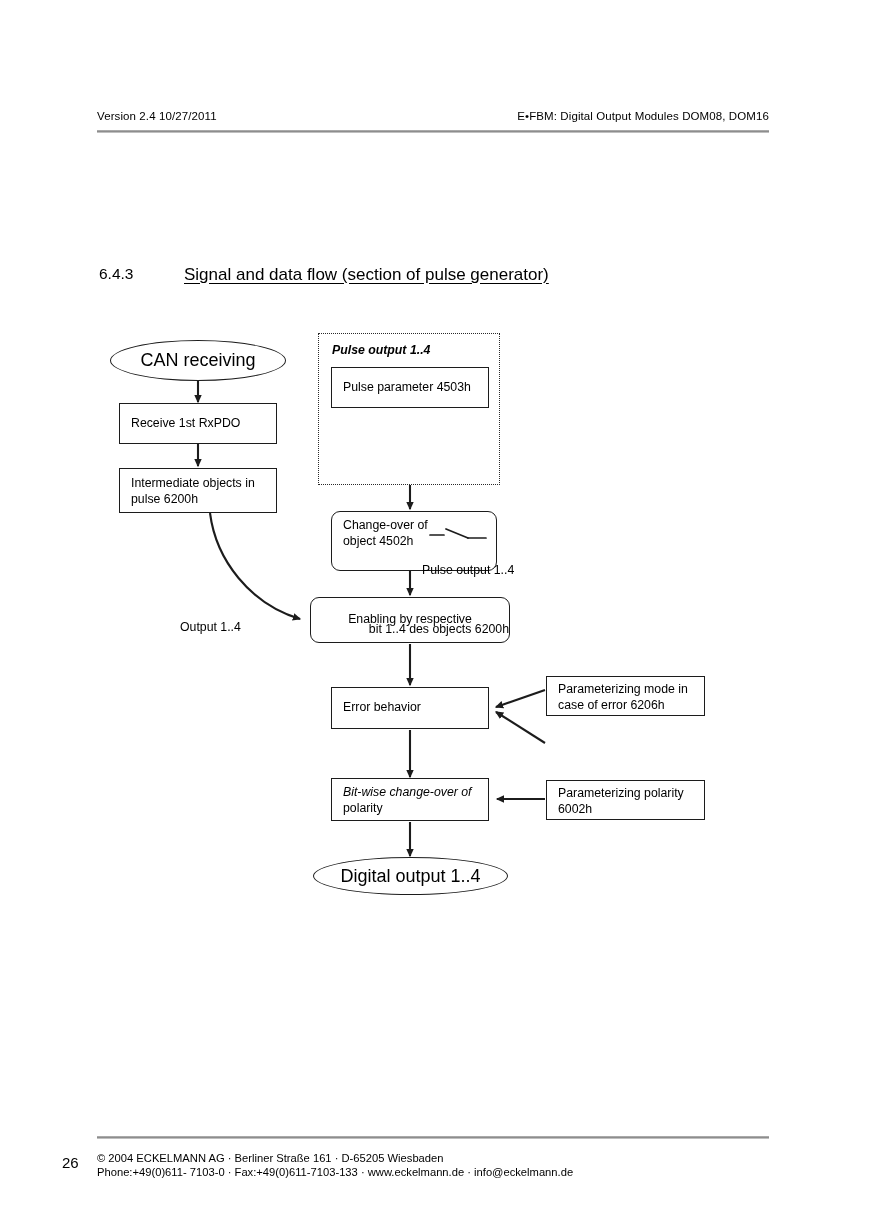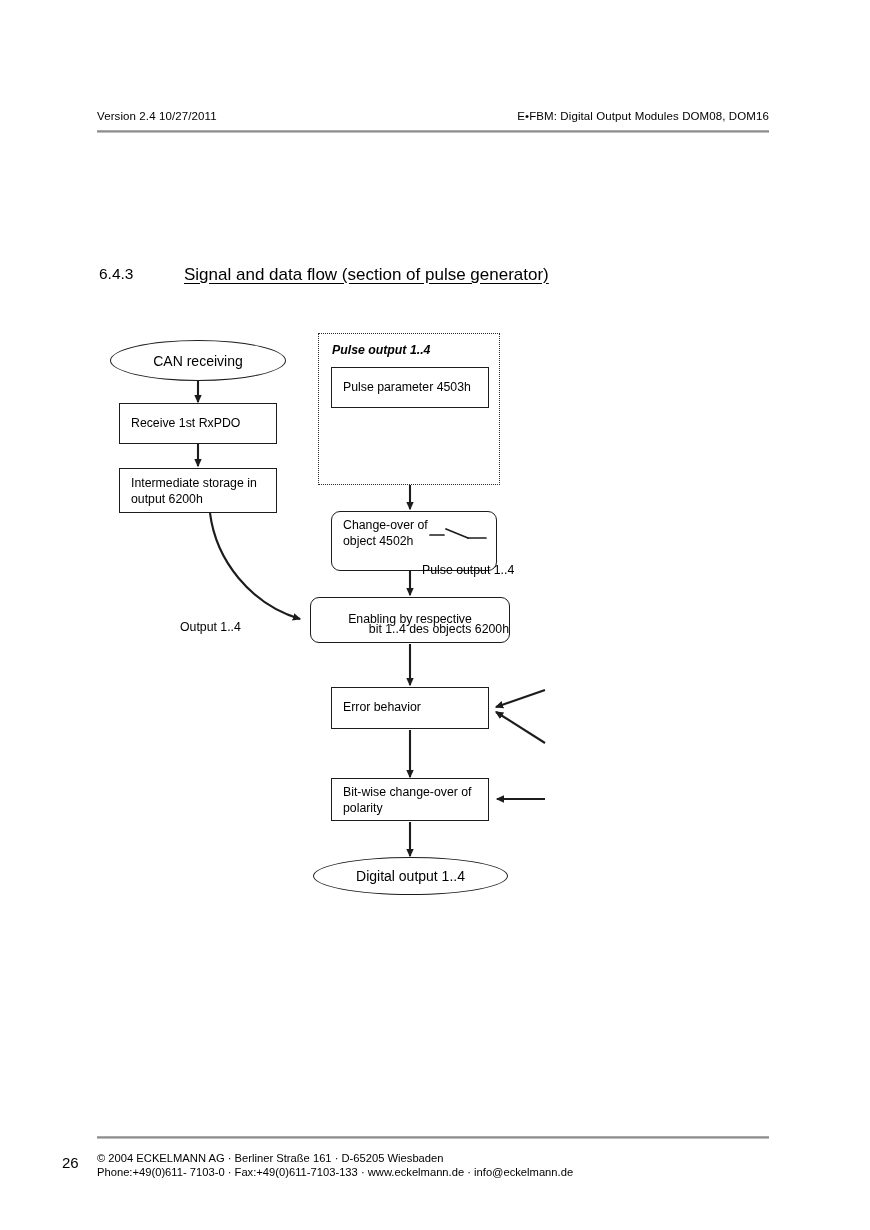--- a/index.html
+++ b/index.html
@@ -27,21 +27,21 @@
   .svg{position:absolute;left:0;top:0;}
 
   .node{position:absolute;box-sizing:border-box;
         border:1.6px solid #1c1c1c;background:#fff;
         font-size:12.3px;line-height:16px;padding-left:48px;}
   .node .txt{position:absolute;left:11px;right:6px;}
   .node.rounded{border-radius:9px;}
   .node.center .txt{left:0;right:0;text-align:center;}
 
   .ell{position:absolute;box-sizing:border-box;border:1.6px solid #1c1c1c;
-       background:#fff;border-radius:50%;font-size:14px;
+       background:#fff;border-radius:50%;font-size:18px;
        display:flex;align-items:center;justify-content:center;}
 
   .group{position:absolute;box-sizing:border-box;
          border:1.5px dotted #2a2a2a;background:#fff;}
   .group-title{position:absolute;left:13px;top:9px;font-size:12.3px;
                font-style:italic;font-weight:bold;}
 
   .edge-label{position:absolute;font-size:12.3px;white-space:nowrap;}
 
   
@@ -101,22 +101,22 @@
 
     <div class="ell" style="left:110px;top:340px;width:176px;height:41px;">
       <span>CAN receiving</span>
     </div>
 
     <div class="node" style="left:119px;top:403px;width:158px;height:41px;">
       <span class="txt" style="top:11px;">Receive 1st RxPDO</span>
     </div>
 
     <div class="node" style="left:119px;top:468px;width:158px;height:45px;">
-      <span class="txt" style="top:6px;">Intermediate storage in</span>
-      <span class="txt" style="top:22px;">output 6200h</span>
+      <span class="txt" style="top:6px;">Intermediate objects in</span>
+      <span class="txt" style="top:22px;">pulse 6200h</span>
     </div>
 
     <div class="group" style="left:318px;top:333px;width:182px;height:152px;">
       <span class="group-title">Pulse output 1..4</span>
     </div>
 
     <div class="node" style="left:331px;top:367px;width:158px;height:41px;">
       <span class="txt" style="top:11px;">Pulse parameter 4503h</span>
     </div>
 
@@ -140,26 +140,34 @@
     <div class="node rounded center" style="left:310px;top:597px;width:200px;height:46px;">
       <span class="txt" style="top:13px;">Enabling by respective</span>
       <span class="txt" style="top:23px;text-align:right;">bit 1..4 des objects 6200h</span>
     </div>
 
     <div class="node" style="left:331px;top:687px;width:158px;height:42px;">
       <span class="txt" style="top:11px;">Error behavior</span>
     </div>
 
     <div class="node" style="left:331px;top:778px;width:158px;height:43px;">
-      <span class="txt" style="top:5px;">Bit-wise change-over of</span>
+      <span class="txt" style="top:5px;font-style:italic;">Bit-wise change-over of</span>
       <span class="txt" style="top:21px;">polarity</span>
     </div>
 
+    <div class="node" style="left:546px;top:676px;width:159px;height:40px;">
+      <span class="txt" style="top:4px;">Parameterizing mode in</span>
+      <span class="txt" style="top:20px;">case of error 6206h</span>
+    </div>
 
 
+    <div class="node" style="left:546px;top:780px;width:159px;height:40px;">
+      <span class="txt" style="top:4px;">Parameterizing polarity</span>
+      <span class="txt" style="top:20px;">6002h</span>
+    </div>
 
     <div class="ell" style="left:313px;top:857px;width:195px;height:38px;">
       <span>Digital output 1..4</span>
     </div>
 
   </div>
 
   <div class="ftr-rule"></div>
   <div class="ftr-page">26</div>
   <div class="ftr-l1">©  2004 ECKELMANN AG · Berliner Straße 161 · D-65205 Wiesbaden</div>

